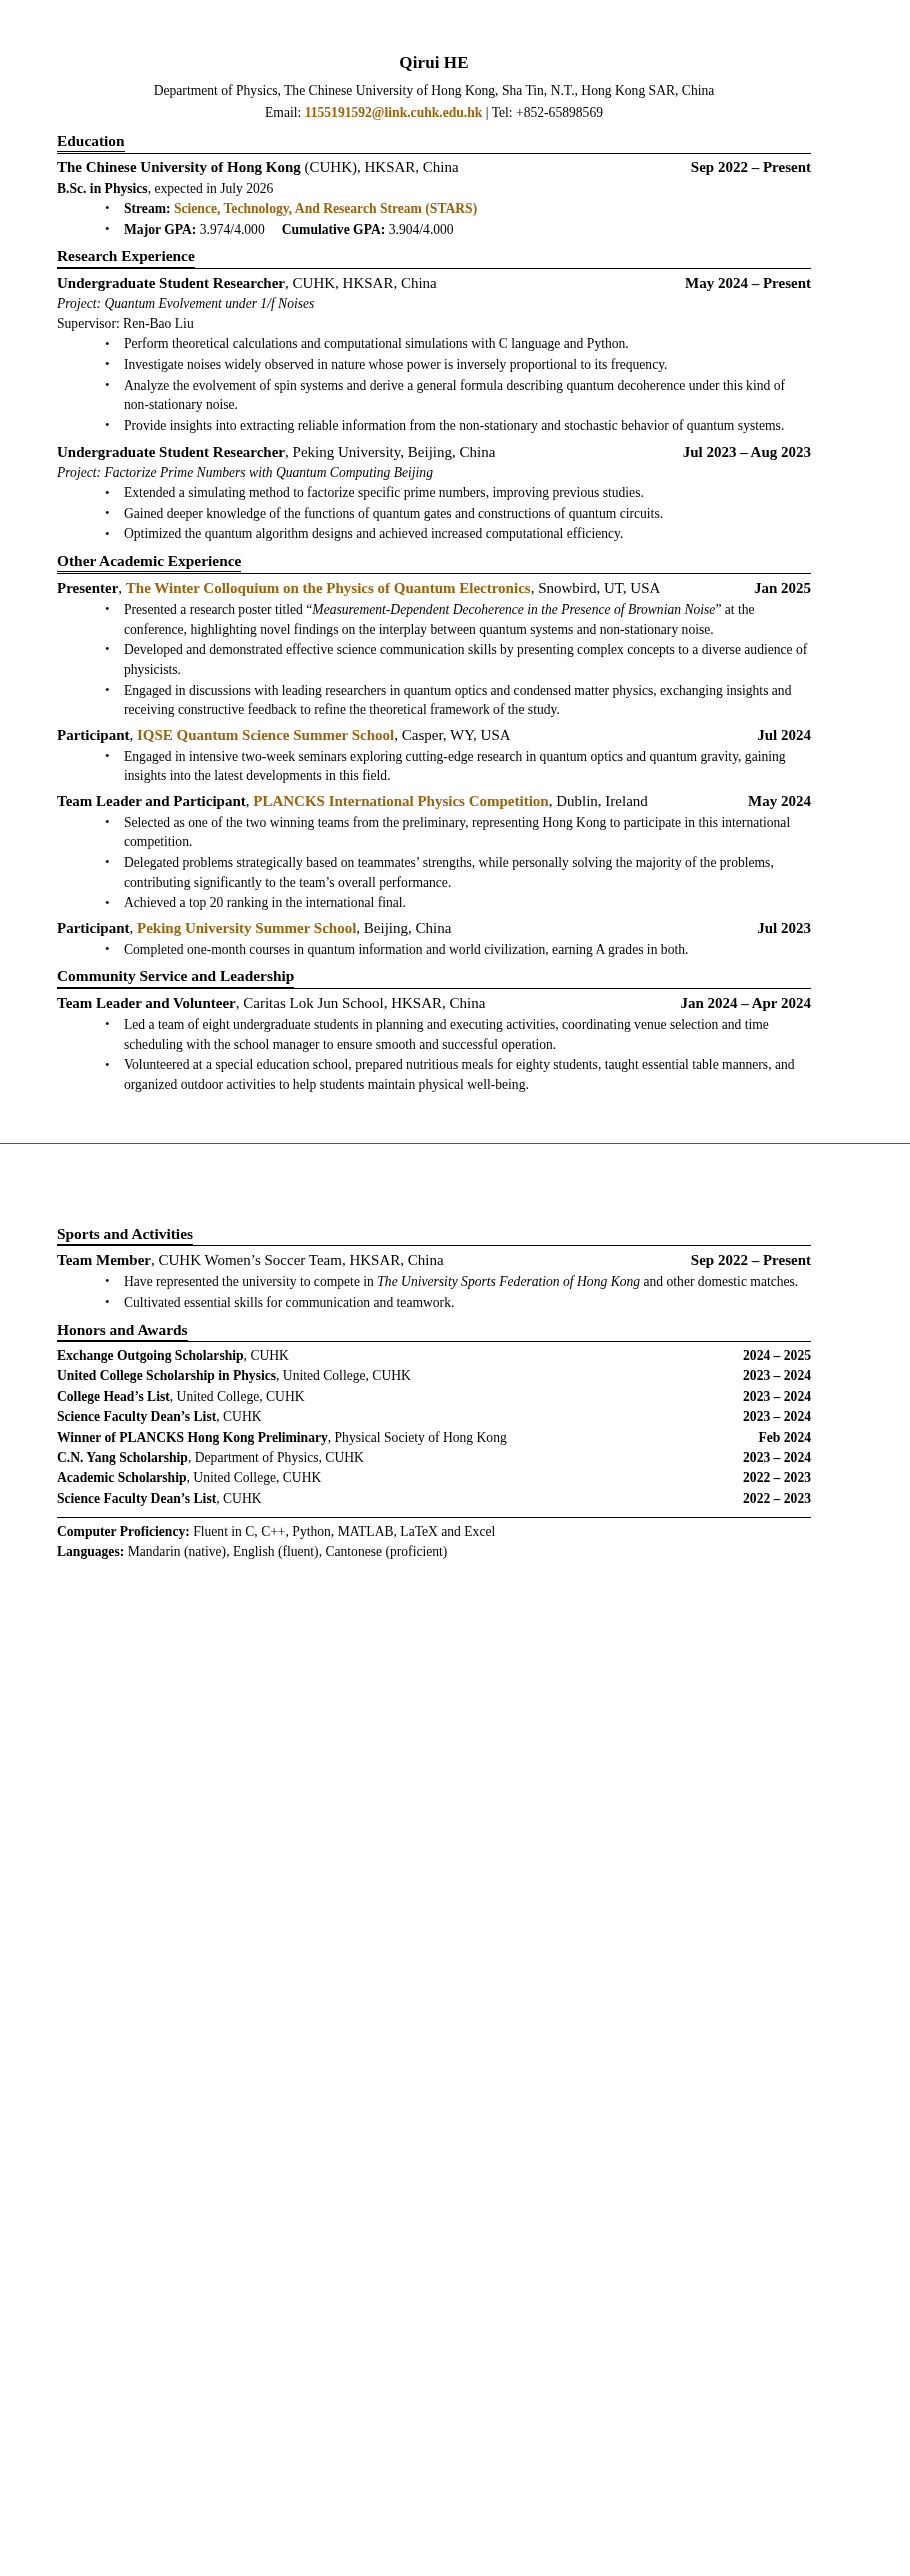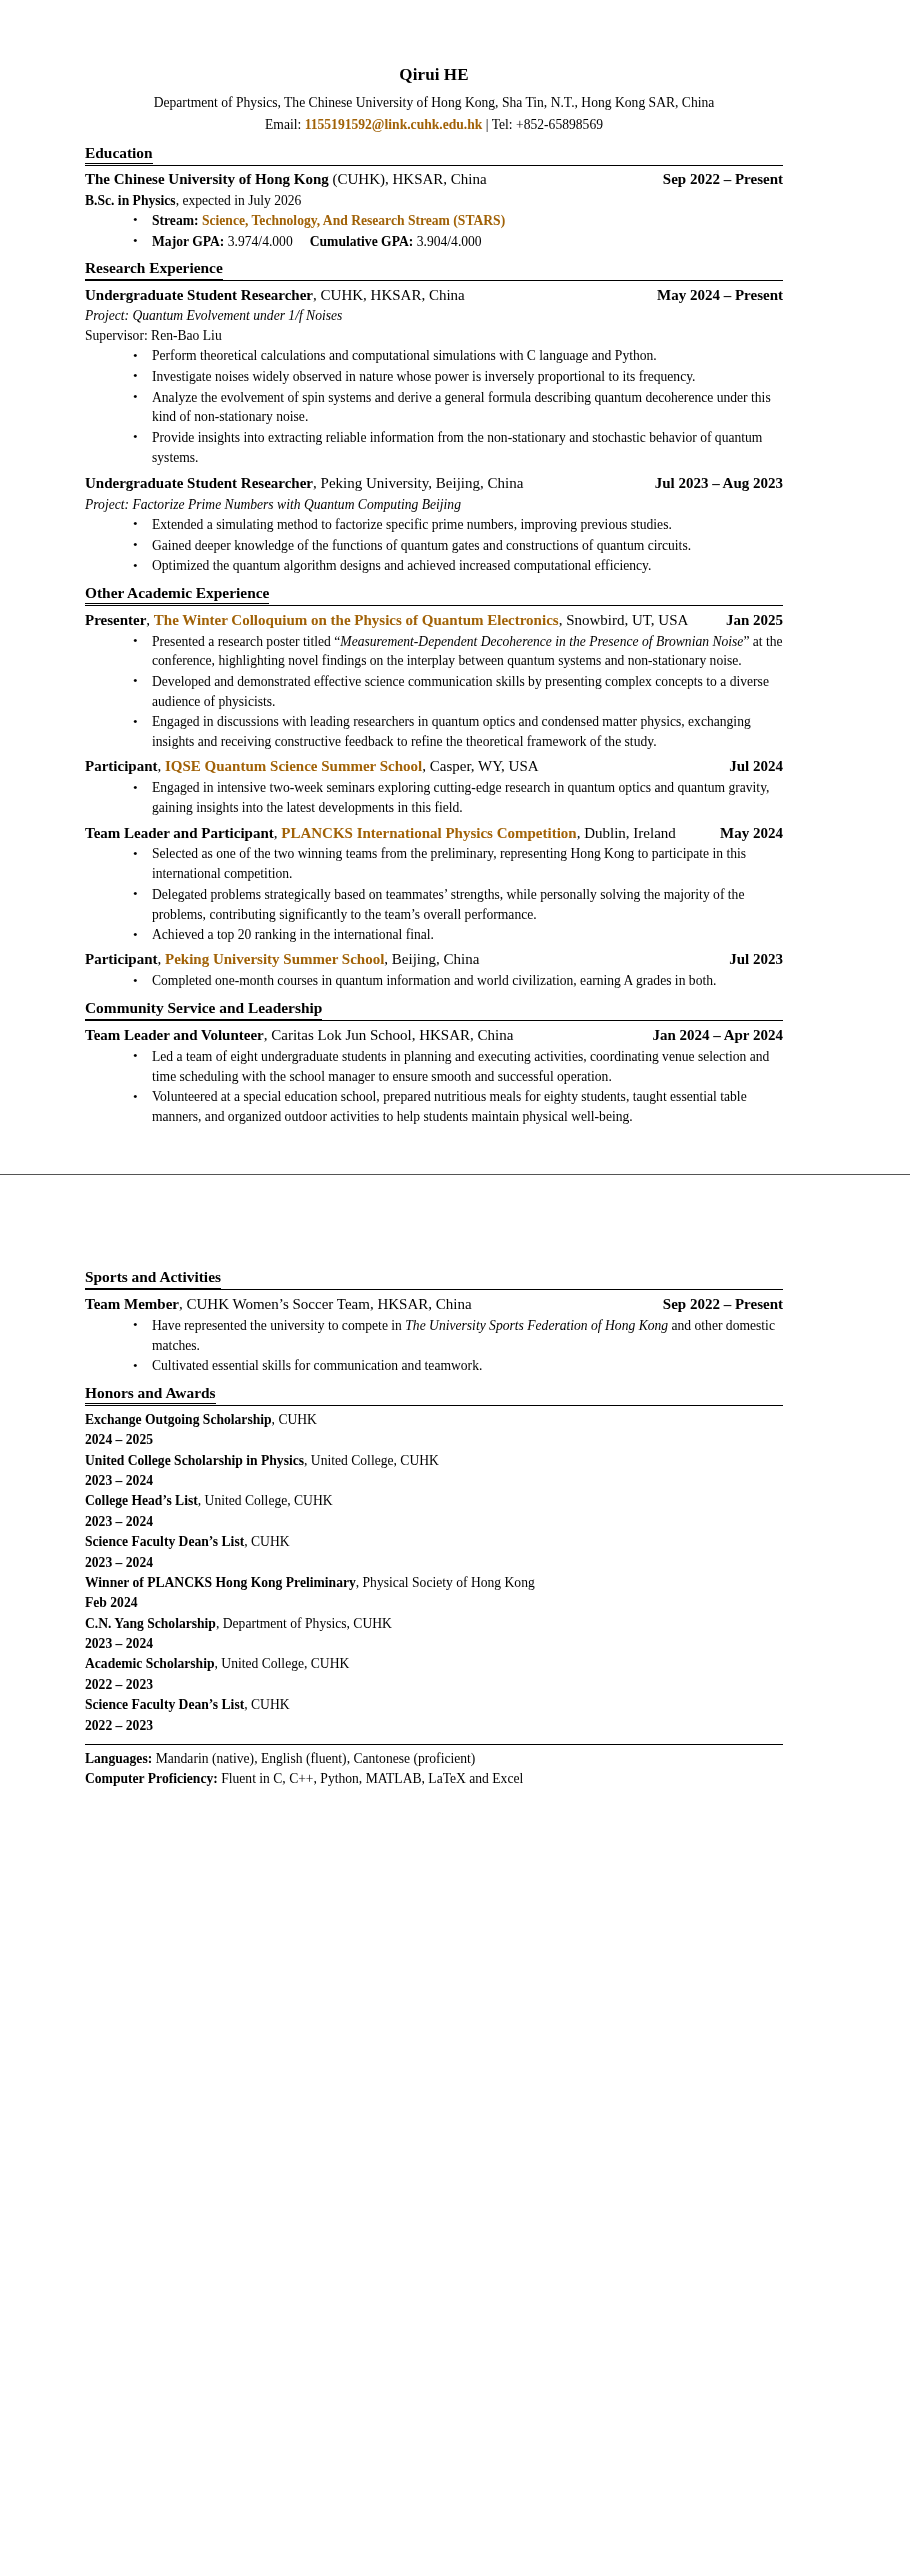--- a/index.html
+++ b/index.html
@@ -10,22 +10,21 @@
   body {
     width: 910px;
     min-height: 2576px;
     font-family: "Liberation Serif", "DejaVu Serif", serif;
     color: #000000;
     -webkit-font-smoothing: antialiased;
   }
   .page {
     width: 868px;
     box-sizing: border-box;
-    padding: 0 85px;
-    margin-top: 12px;
+    padding: 0 57px;
   }
   .page-one { padding-top: 53px; }
 
   
   .cv-name {
     text-align: center;
     font-weight: bold;
     font-size: 17px;
     letter-spacing: 0.1px;
     margin: 0 0 8.8px 0;
@@ -112,21 +111,20 @@
     font-size: 13.2px;
   }
 
   
   .award {
     display: flex;
     justify-content: space-between;
     align-items: baseline;
     font-size: 13.6px;
     line-height: 1.5;
-    flex-direction: column;
   }
   .award-name { flex: 1 1 auto; padding-right: 11.7px; }
   .award-date { flex: 0 0 auto; font-weight: bold; white-space: nowrap; }
 
   .skill-row {
     font-size: 13.6px;
     line-height: 1.5;
   }
 
   
@@ -364,22 +362,22 @@
     <div class="award">
       <div class="award-name"><span class="b">Science Faculty Dean’s List</span><span>, CUHK</span></div>
       <div class="award-date">2022 – 2023</div>
     </div>
   </div>
 
   <div class="section">
     <hr class="section-rule">
 
     <div class="skill-row">
+      <span class="b">Computer Proficiency:</span><span> Fluent in C, C++, Python, MATLAB, LaTeX and Excel</span>
+    </div>
+    <div class="skill-row">
       <span class="b">Languages:</span><span> Mandarin (native), English (fluent), Cantonese (proficient)</span>
-    </div>
-    <div class="skill-row">
-      <span class="b">Computer Proficiency:</span><span> Fluent in C, C++, Python, MATLAB, LaTeX and Excel</span>
     </div>
   </div>
 
   <div class="tail-space"></div>
 </div>
 
 
 </body></html>

